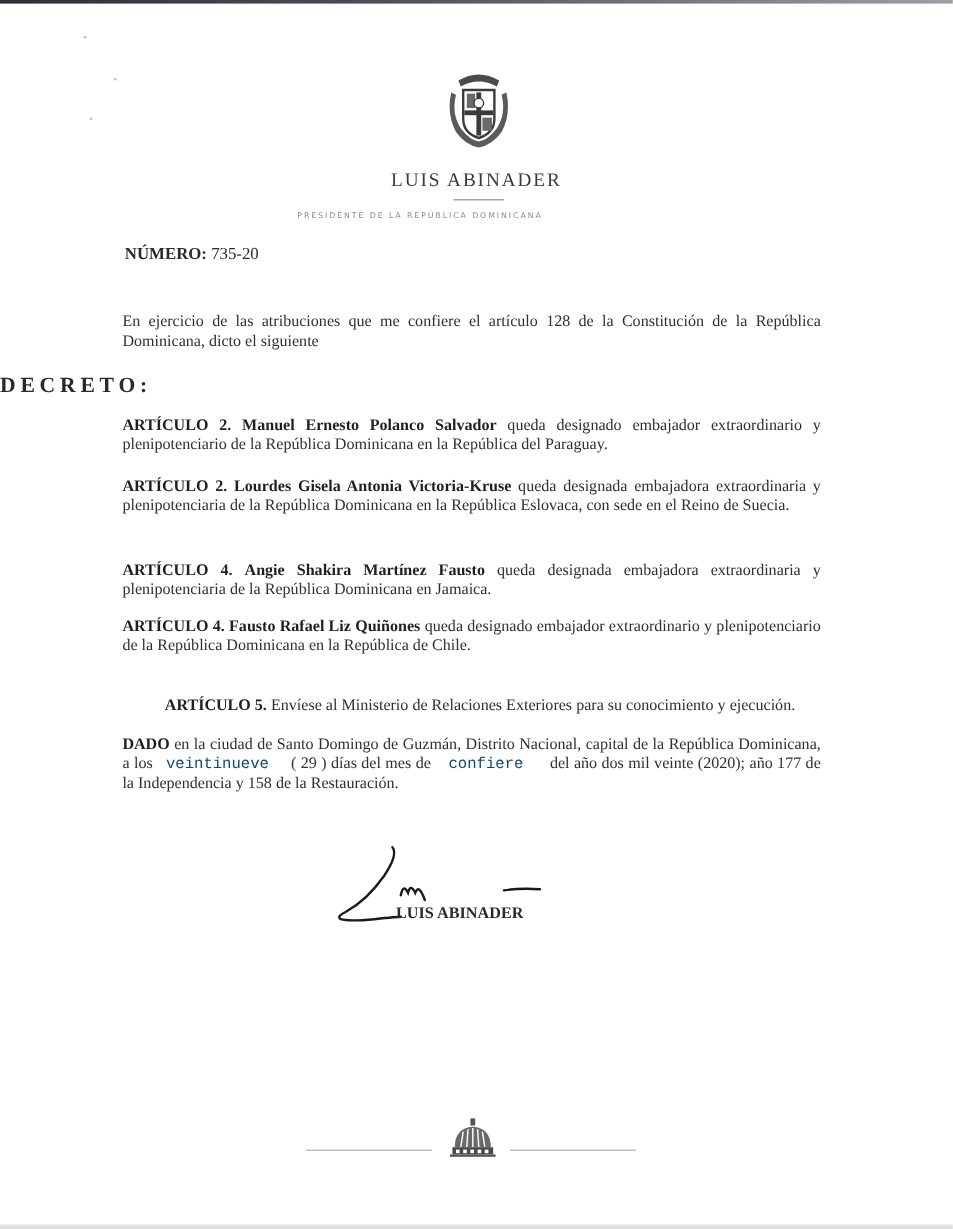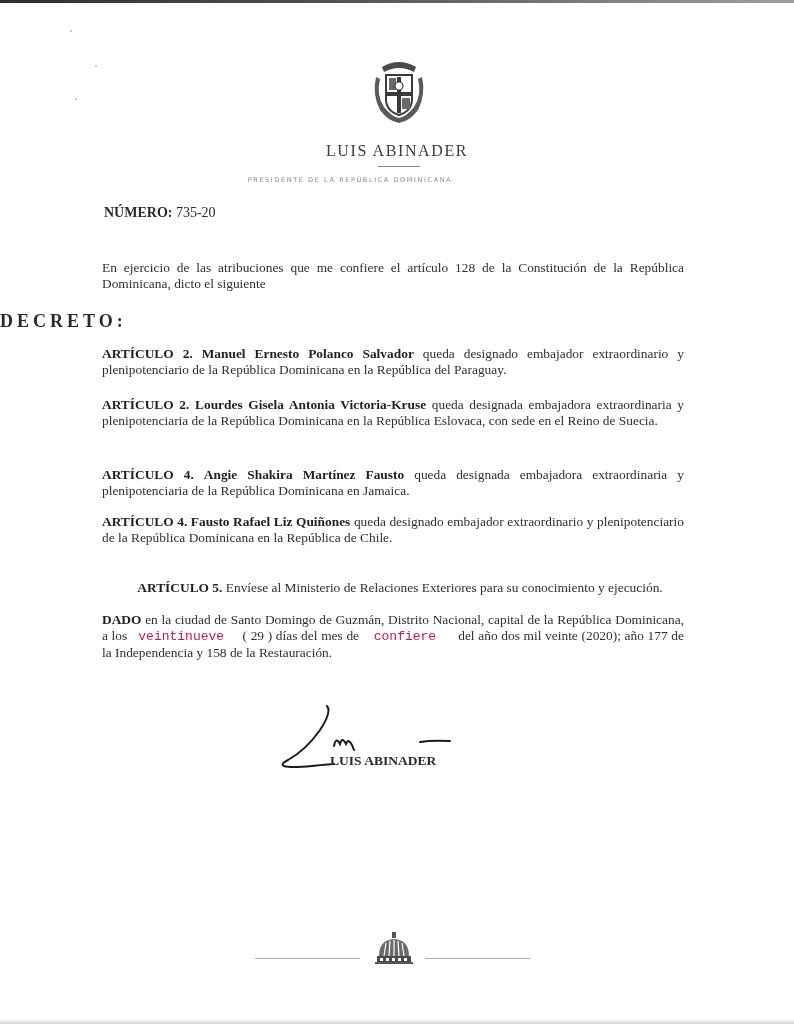--- a/index.html
+++ b/index.html
@@ -48,21 +48,21 @@
     position: absolute; left: 0; width: 646px; top: 311px; text-align: left;
     font-size: 18px; font-weight: bold; letter-spacing: 4px; color: #2a2a2a;
   }
   .art1 { top: 346px; }
   .art2 { top: 397px; }
   .art3 { top: 467px; }
   .art4 { top: 514px; }
   .art5 { top: 568px; left: 100px; width: 600px; text-align: center; margin-top: 12px; }
   .dado { top: 612px; }
   .typed {
-    font-family: "Liberation Mono", "DejaVu Sans Mono", monospace; font-size: 13px; color: #be185d;
+    font-family: "Liberation Mono", "DejaVu Sans Mono", monospace; font-size: 13px; color: #0c4a6e;
   }
 
   .signature { position: absolute; left: 272px; top: 700px; width: 200px; height: 70px; }
   .sig-name {
     position: absolute; left: 330px; top: 753px; font-size: 13.5px; font-weight: bold; color: #2a2a2a;
   }
 
   .footer-line {
     position: absolute; top: 958px; height: 1px; background: #b0b0b0;
   }

